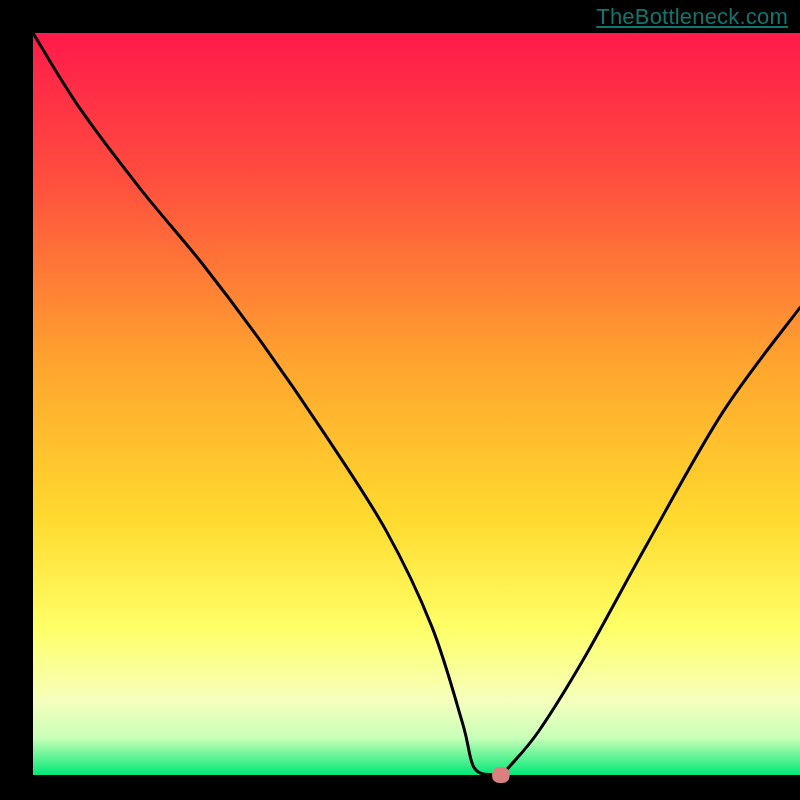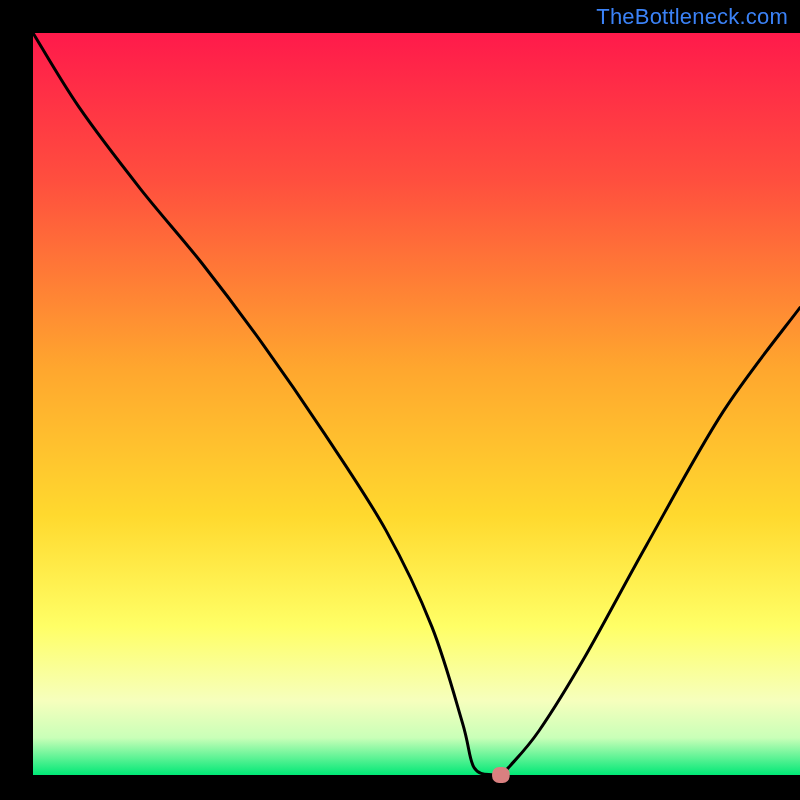--- a/index.html
+++ b/index.html
@@ -14,25 +14,26 @@
   .frame {
     position: relative;
     width: 800px;
     height: 800px;
     background: #000;
   }
   .watermark {
     position: absolute;
     top: 4px;
     right: 12px;
-    color: #3b82f6;
+    color: #0f766e;
     font-size: 22px;
     font-weight: 500;
     letter-spacing: 0.2px;
     z-index: 50;
+    text-decoration: underline;
   }
   svg {
     display: block;
   }
 </style>
 </head>
 <body>
 
 <div class="frame">
   <div class="watermark">TheBottleneck.com</div>

